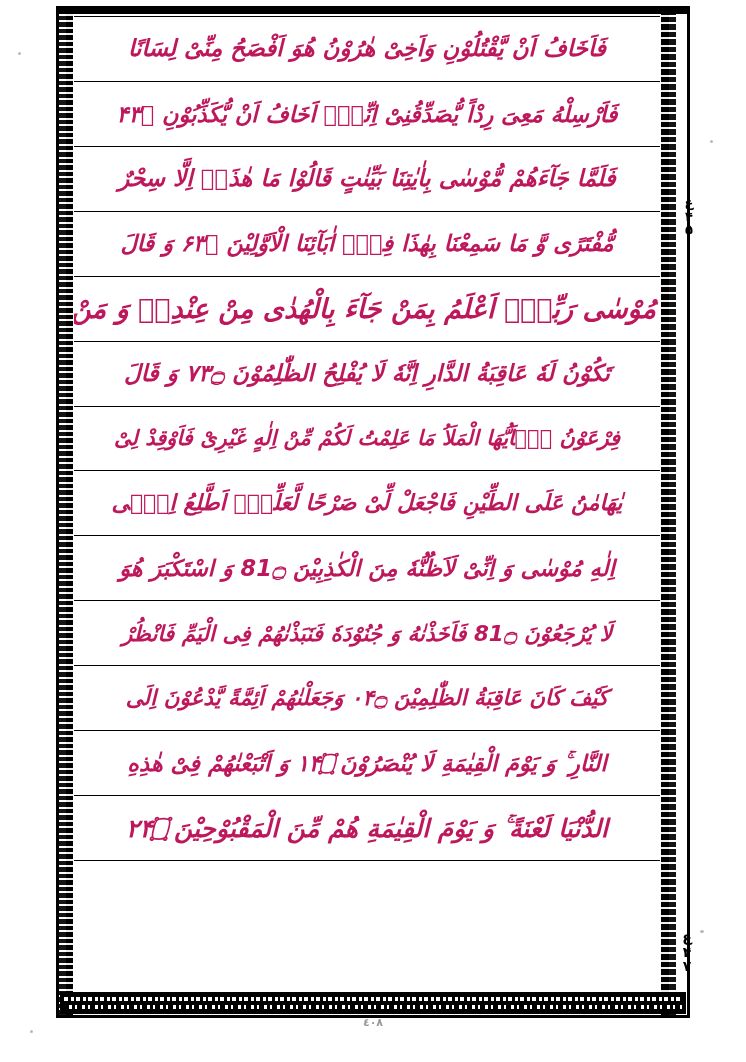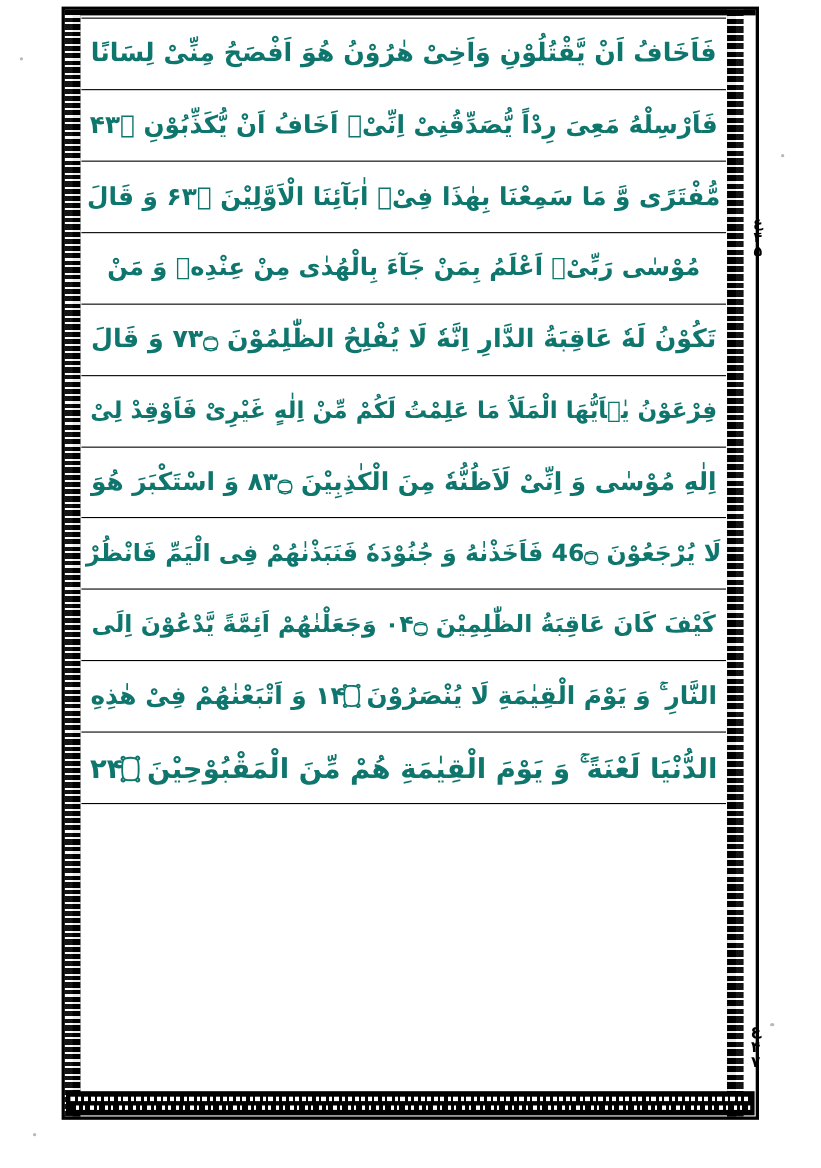--- a/index.html
+++ b/index.html
@@ -161,26 +161,27 @@
     padding: 0 4px;
   }
 
   .ayah-text {
     direction: rtl;
     unicode-bidi: bidi-override;
     font-family: "DejaVu Sans", "Liberation Sans", sans-serif;
     font-size: 27px;
     font-weight: 700;
     line-height: 1.0;
-    color: #0f766e;
+    color: #be185d;
     white-space: nowrap;
     width: 100%;
     text-align: center;
     transform: scaleX(1.0);
     letter-spacing: -0.5px;
+    font-style: italic;
   }
 
   
   .margin-note {
     position: absolute;
     color: #000;
     font-weight: 700;
     direction: rtl;
     text-align: center;
     line-height: 1.05;
@@ -237,36 +238,42 @@
   <div class="frame-bottom-inner2"></div>
 
   <div class="text-block" id="text-block">
     <div class="ayah-line">
         <span class="ayah-text" style="font-size: 23px; display: inline-block; transform-origin: center center; transform: scaleX(1);">فَاَخَافُ اَنْ یَّقْتُلُوْنِ وَاَخِیْ هٰرُوْنُ هُوَ اَفْصَحُ مِنِّیْ لِسَانًا</span>
       </div>
     <div class="ayah-line">
         <span class="ayah-text" style="font-size: 22.5px; display: inline-block; transform-origin: center center; transform: scaleX(1);">فَاَرْسِلْهُ مَعِیَ رِدْاً یُّصَدِّقُنِیْ اِنِّیْۤ اَخَافُ اَنْ یُّكَذِّبُوْنِ ۝۳۴</span>
       </div>
     <div class="ayah-line">
+        <span class="ayah-text" style="font-size: 23px; display: inline-block; transform-origin: center center; transform: scaleX(1);">فَلَمَّا جَآءَهُمْ مُّوْسٰی بِاٰیٰتِنَا بَیِّنٰتٍ قَالُوْا مَا هٰذَاۤ اِلَّا سِحْرٌ</span>
+      </div>
+    <div class="ayah-line">
         <span class="ayah-text" style="font-size: 22.5px; display: inline-block; transform-origin: center center; transform: scaleX(1);">مُّفْتَرًی وَّ مَا سَمِعْنَا بِهٰذَا فِیْۤ اٰبَآئِنَا الْاَوَّلِیْنَ ۝۳۶ وَ قَالَ</span>
       </div>
     <div class="ayah-line">
-        <span class="ayah-text" style="font-size: 22px; display: inline-block; transform-origin: center center; transform: scaleX(1);">مُوْسٰی رَبِّیْۤ اَعْلَمُ بِمَنْ جَآءَ بِالْهُدٰی مِنْ عِنْدِهٖ وَ مَنْ</span>
+        <span class="ayah-text" style="font-size: 27px; display: inline-block; transform-origin: center center; transform: scaleX(1);">مُوْسٰی رَبِّیْۤ اَعْلَمُ بِمَنْ جَآءَ بِالْهُدٰی مِنْ عِنْدِهٖ وَ مَنْ</span>
       </div>
     <div class="ayah-line">
         <span class="ayah-text" style="font-size: 23px; display: inline-block; transform-origin: center center; transform: scaleX(1);">تَكُوْنُ لَهٗ عَاقِبَةُ الدَّارِ اِنَّهٗ لَا یُفْلِحُ الظّٰلِمُوْنَ ۝۳۷ وَ قَالَ</span>
       </div>
     <div class="ayah-line">
         <span class="ayah-text" style="font-size: 21px; display: inline-block; transform-origin: center center; transform: scaleX(1);">فِرْعَوْنُ یٰۤاَیُّهَا الْمَلَاُ مَا عَلِمْتُ لَكُمْ مِّنْ اِلٰهٍ غَیْرِیْ فَاَوْقِدْ لِیْ</span>
       </div>
     <div class="ayah-line">
-        <span class="ayah-text" style="font-size: 22.5px; display: inline-block; transform-origin: center center; transform: scaleX(1);">اِلٰهِ مُوْسٰی وَ اِنِّیْ لَاَظُنُّهٗ مِنَ الْكٰذِبِیْنَ ۝۳۸ وَ اسْتَكْبَرَ هُوَ</span>
-      </div>
-    <div class="ayah-line">
-        <span class="ayah-text" style="font-size: 21.5px; display: inline-block; transform-origin: center center; transform: scaleX(1);">لَا یُرْجَعُوْنَ ۝64 فَاَخَذْنٰهُ وَ جُنُوْدَهٗ فَنَبَذْنٰهُمْ فِی الْیَمِّ فَانْظُرْ</span>
+        <span class="ayah-text" style="font-size: 22px; display: inline-block; transform-origin: center center; transform: scaleX(1);">یٰهَامٰنُ عَلَی الطِّیْنِ فَاجْعَلْ لِّیْ صَرْحًا لَّعَلِّیْۤ اَطَّلِعُ اِلٰۤی</span>
+      </div>
+    <div class="ayah-line">
+        <span class="ayah-text" style="font-size: 22.5px; display: inline-block; transform-origin: center center; transform: scaleX(1);">اِلٰهِ مُوْسٰی وَ اِنِّیْ لَاَظُنُّهٗ مِنَ الْكٰذِبِیْنَ ۝18 وَ اسْتَكْبَرَ هُوَ</span>
+      </div>
+    <div class="ayah-line">
+        <span class="ayah-text" style="font-size: 21.5px; display: inline-block; transform-origin: center center; transform: scaleX(1);">لَا یُرْجَعُوْنَ ۝18 فَاَخَذْنٰهُ وَ جُنُوْدَهٗ فَنَبَذْنٰهُمْ فِی الْیَمِّ فَانْظُرْ</span>
       </div>
     <div class="ayah-line">
         <span class="ayah-text" style="font-size: 21.5px; display: inline-block; transform-origin: center center; transform: scaleX(1);">كَیْفَ كَانَ عَاقِبَةُ الظّٰلِمِیْنَ ۝۴۰ وَجَعَلْنٰهُمْ اَئِمَّةً یَّدْعُوْنَ اِلَی</span>
       </div>
     <div class="ayah-line">
         <span class="ayah-text" style="font-size: 22.5px; display: inline-block; transform-origin: center center; transform: scaleX(1);">النَّارِ ۚ وَ یَوْمَ الْقِیٰمَةِ لَا یُنْصَرُوْنَ ۝۴۱ وَ اَتْبَعْنٰهُمْ فِیْ هٰذِهِ</span>
       </div>
     <div class="ayah-line">
         <span class="ayah-text" style="font-size: 25px; display: inline-block; transform-origin: center center; transform: scaleX(1);">الدُّنْیَا لَعْنَةً ۚ وَ یَوْمَ الْقِیٰمَةِ هُمْ مِّنَ الْمَقْبُوْحِیْنَ ۝۴۲</span>
       </div>
@@ -277,19 +284,20 @@
     <span class="mn-line">۴</span>
     <span class="mn-line">۵</span>
   </div>
 
   <div class="margin-note" id="juz-marker">
     <span class="mn-line">ع</span>
     <span class="mn-line">۴</span>
     <span class="mn-line">۷</span>
   </div>
 
+  <div id="page-number">٤٠٨</div>
 
   <div class="speck" style="left:18px;  top:52px;  width:3px; height:3px;"></div>
   <div class="speck" style="left:710px; top:140px; width:3px; height:3px;"></div>
   <div class="speck" style="left:700px; top:930px; width:4px; height:3px;"></div>
   <div class="speck" style="left:30px;  top:1030px; width:3px; height:3px;"></div>
 
 </div>
 
 </body></html>

